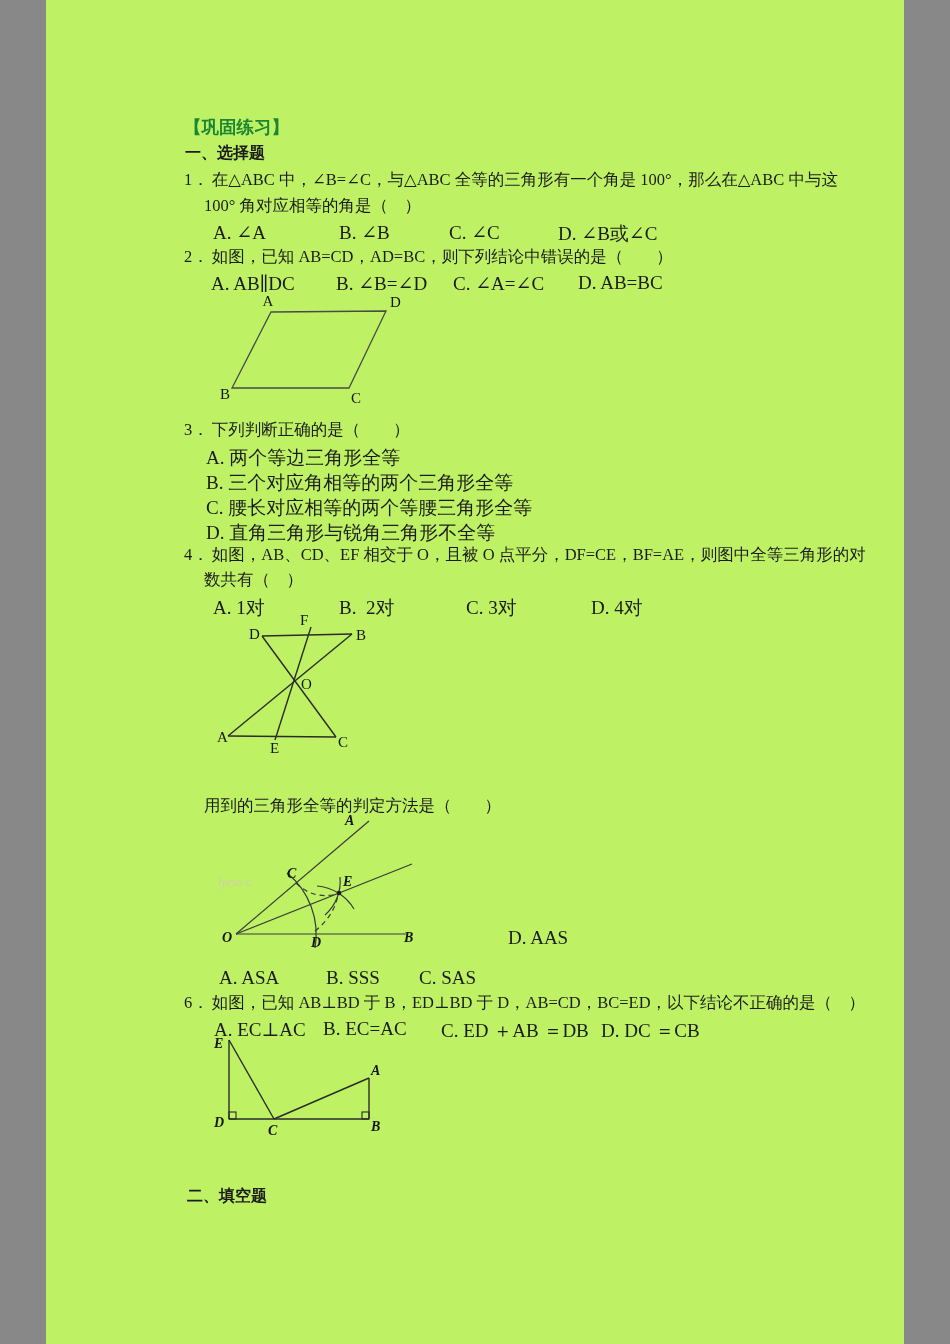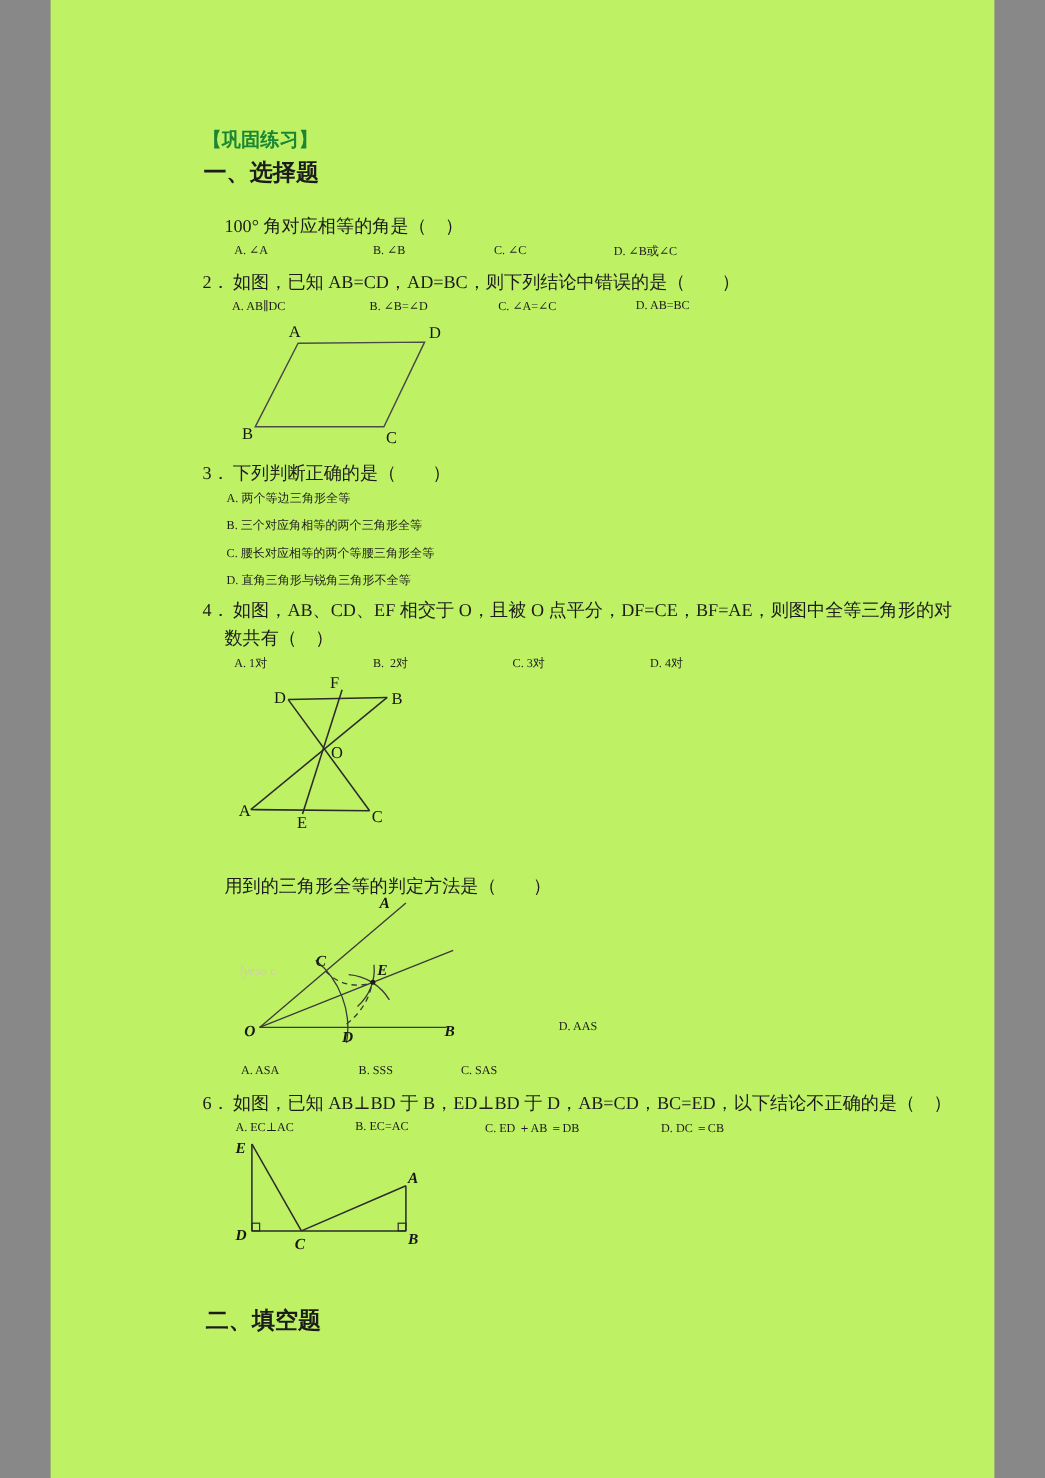--- a/index.html
+++ b/index.html
@@ -3,36 +3,37 @@
 <meta charset="utf-8">
 <style>
   html,body{margin:0;padding:0;background:#888;}
   .page{
     position:relative;width:858px;height:1344px;background:#bef264;
     font-family:"Liberation Serif","DejaVu Serif",serif;
     color:#1c1c1c;overflow:hidden;margin:0 auto;
   }
   .line{position:absolute;white-space:pre;font-size:16.5px;line-height:20px;}
   .qnum{margin-right:3px;}
-  .opt{position:absolute;white-space:pre;font-size:11px;}
-  .heading{position:absolute;font-weight:bold;font-size:21px;white-space:pre;}
+  .opt{position:absolute;white-space:pre;font-size:19px;}
+  .heading{position:absolute;font-weight:bold;font-size:16px;white-space:pre;}
   .title{position:absolute;font-weight:bold;font-size:17.5px;white-space:pre;}
   svg{position:absolute;overflow:visible;}
   svg text{font-family:"Liberation Serif","DejaVu Serif",serif;font-size:15px;fill:#161616;}
   svg text.it{font-style:italic;font-weight:bold;font-size:14px;}
   .wm{font-size:12px;fill:#d6c2c2;font-style:italic;opacity:.8;}
 </style>
 </head>
 <body>
 
 <div class="page">
 
   <div class="title" style="left: 138px; top: 115px; color: rgb(26, 134, 52);">【巩固练习】</div>
   <div class="heading" style="left:139px;top:143px">一、选择题</div>
 
+  <div class="line" style="left:138px;top:170px"><span class="qnum">1．</span><span>在△ABC 中，∠B=∠C，与△ABC 全等的三角形有一个角是 100°，那么在△ABC 中与这</span></div>
   <div class="line" style="left:158px;top:196px">100° 角对应相等的角是（　）</div>
   <div class="opt" style="left:167px;top:221px">A. ∠A</div>
   <div class="opt" style="left:293px;top:221px">B. ∠B</div>
   <div class="opt" style="left:403px;top:221px">C. ∠C</div>
   <div class="opt" style="left:512px;top:221px">D. ∠B或∠C</div>
 
   <div class="line" style="left:138px;top:247px"><span class="qnum">2．</span><span>如图，已知 AB=CD，AD=BC，则下列结论中错误的是（　　）</span></div>
   <div class="opt" style="left:165px;top:272px">A. AB∥DC</div>
   <div class="opt" style="left:290px;top:272px">B. ∠B=∠D</div>
   <div class="opt" style="left:407px;top:272px">C. ∠A=∠C</div>

